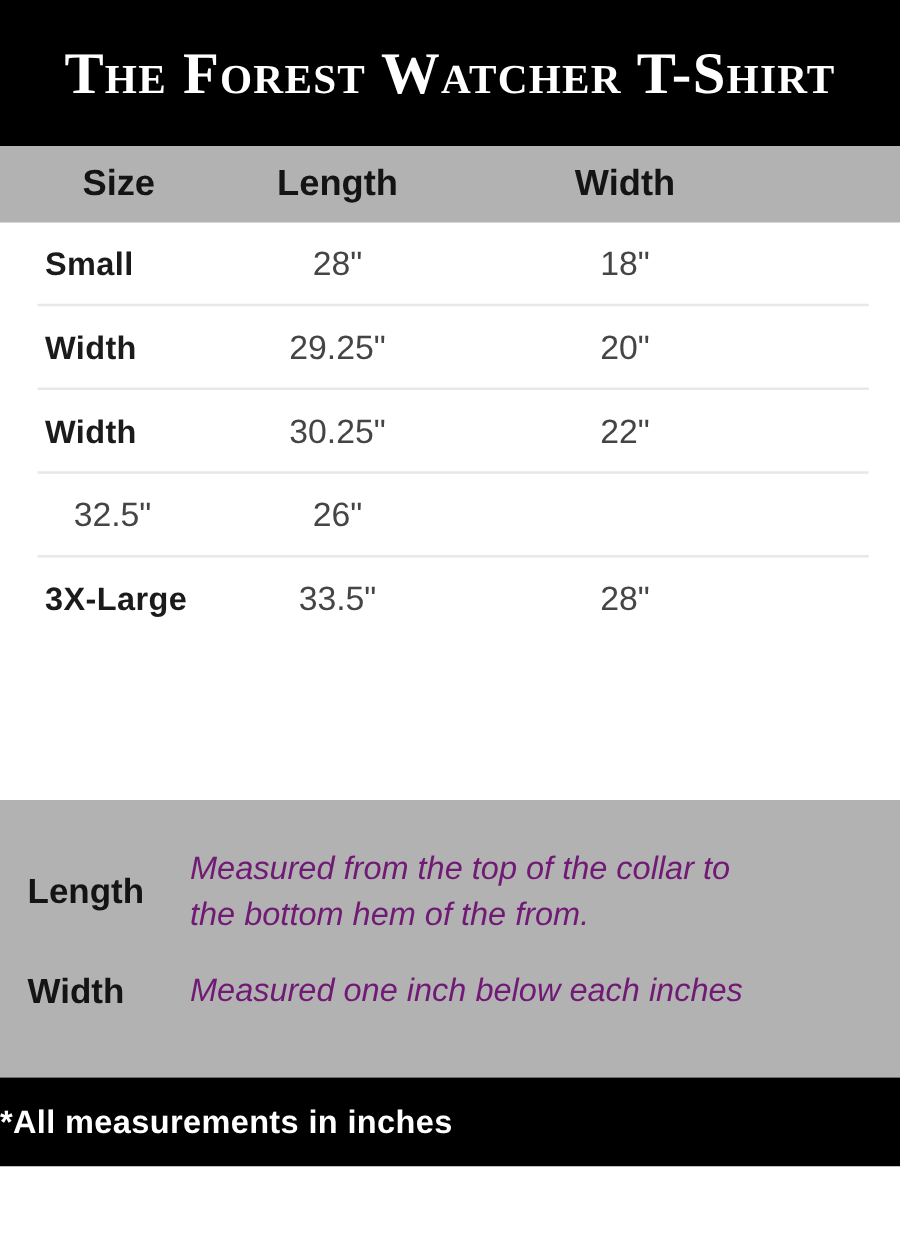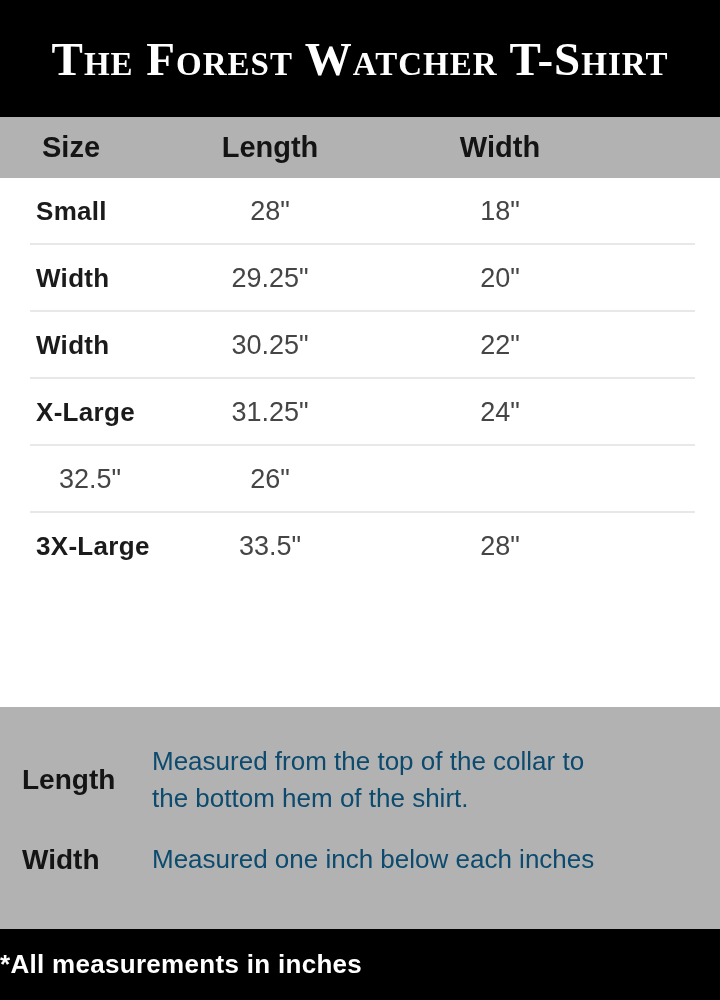--- a/index.html
+++ b/index.html
@@ -45,21 +45,21 @@
     height: 61px;
     background: #b2b2b2;
     display: grid;
     grid-template-columns: 180px 180px 280px;
     align-items: center;
     flex: none;
     font-weight: bold;
     font-size: 29px;
     color: #141414;
   }
-  .thead .c1 { padding-left: 42px; }
+  .thead .c1 { padding-left: 42px; margin-left: 24px; }
 
   .trow {
     height: 67px;
     display: grid;
     grid-template-columns: 180px 180px 280px;
     align-items: center;
     position: relative;
     flex: none;
   }
   .trow.has-divider::after {
@@ -107,21 +107,22 @@
     flex: none;
     width: 130px;
     font-weight: bold;
     font-size: 28px;
     color: #141414;
   }
   .def-text {
     flex: 1;
     font-size: 26px;
     line-height: 37px;
-    color: #0c4a6e;
+    color: #701a75;
+    font-style: italic;
   }
 
   
   .banner-bottom {
     height: 71px;
     background: #000000;
     display: flex;
     align-items: center;
     justify-content: flex-start;
     flex: none;
@@ -159,45 +160,40 @@
     <div class="c2">29.25"</div>
     <div class="c3">20"</div>
   </div>
 
   <div class="trow has-divider">
     <div class="c1">Width</div>
     <div class="c2">30.25"</div>
     <div class="c3">22"</div>
   </div>
 
-  <div class="trow has-divider">
-    <div class="c1">X-Large</div>
-    <div class="c2">31.25"</div>
-    <div class="c3">24"</div>
-  </div>
 
   <div class="trow has-divider">
     <div class="c2">32.5"</div>
     <div class="c3">26"</div>
   </div>
 
   <div class="trow">
     <div class="c1">3X-Large</div>
     <div class="c2">33.5"</div>
     <div class="c3">28"</div>
   </div>
 
   <div class="spacer"></div>
 
   <section class="info-band">
     <div class="def-row">
       <div class="def-term">Length</div>
       <div class="def-text">
         <div>Measured from the top of the collar to</div>
-        <div>the bottom hem of the shirt.</div>
+        <div>the bottom hem of the from.</div>
       </div>
     </div>
     <div class="def-row">
       <div class="def-term">Width</div>
       <div class="def-text">
         <div>Measured one inch below each inches</div>
       </div>
     </div>
   </section>
 

